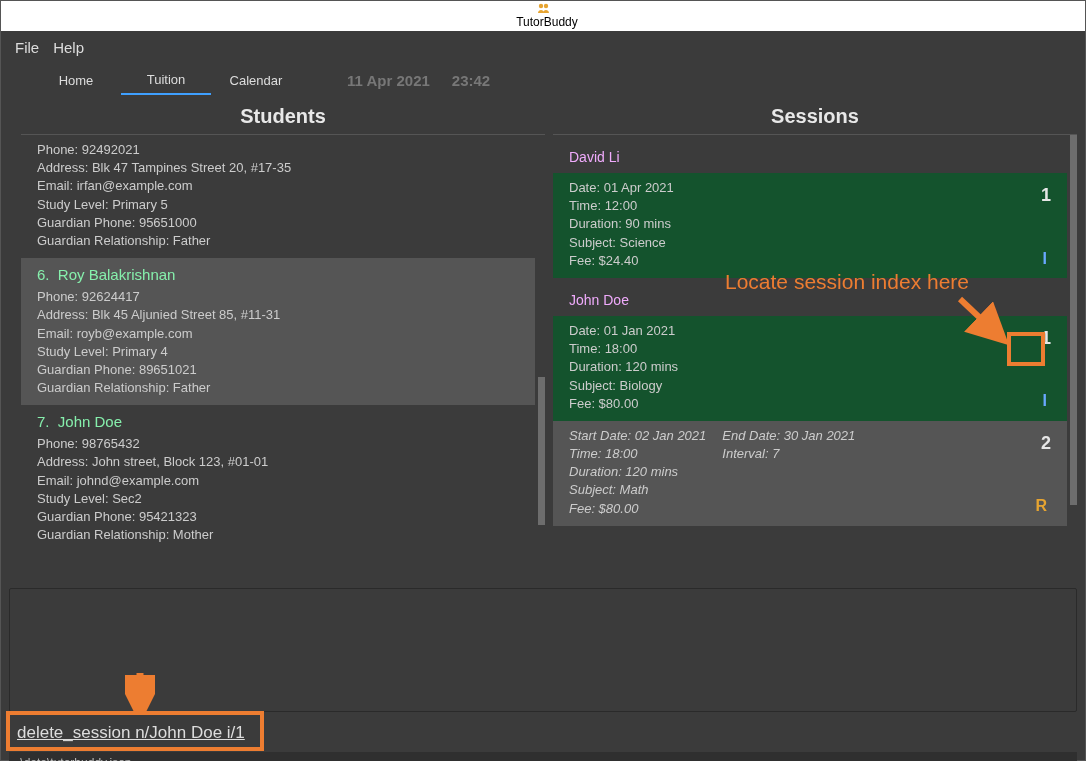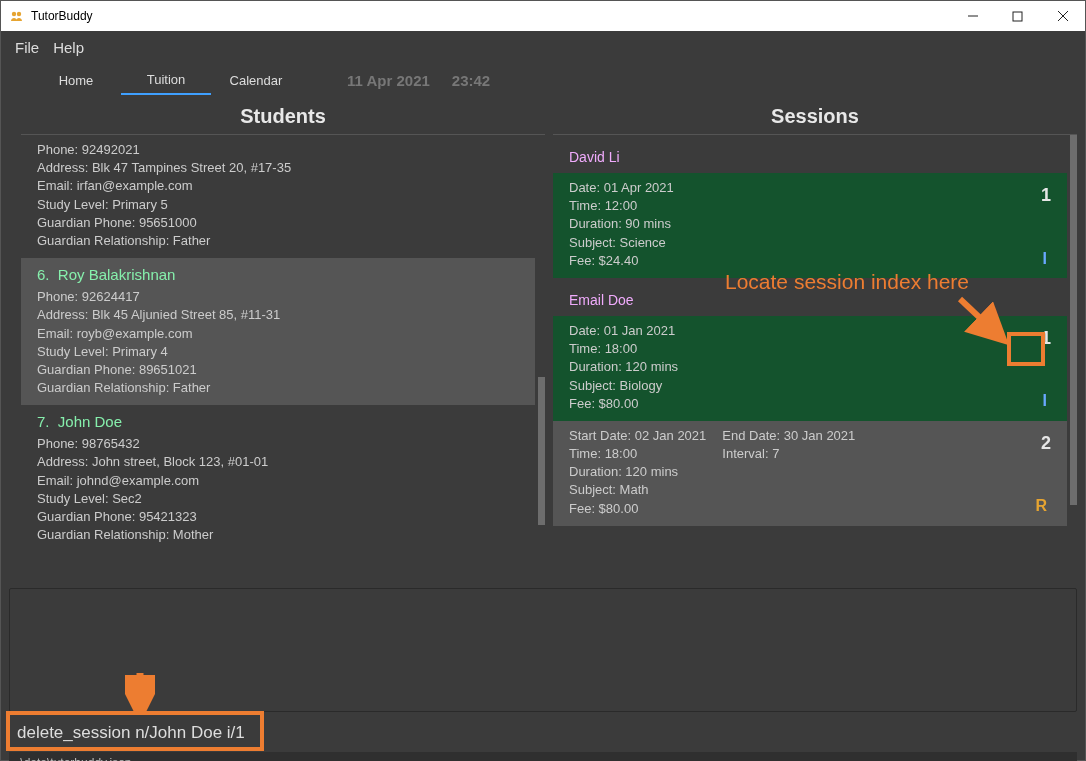--- a/index.html
+++ b/index.html
@@ -19,20 +19,21 @@
     background: #3b3b3b;
   }
   .titlebar {
     height: 30px;
     background: #fff;
     display: flex;
     align-items: center;
     padding-left: 8px;
     color: #000;
     font-size: 12px;
+    flex-direction: column;
   }
   .titlebar-icon {
     width: 16px; height: 16px;
     margin-right: 6px;
     display: flex; align-items: center; justify-content: center;
   }
   .titlebar-spacer { flex: 1; }
   .titlebar-buttons { display: flex; }
   .titlebar-btn {
     width: 45px; height: 30px;
@@ -150,21 +151,21 @@
   }
   .session-card {
     position: relative;
     padding: 6px 10px 8px 16px;
     color: #ccc;
     font-size: 13px;
     line-height: 1.4;
   }
   .session-card.plain { background: #14532d; }
   .session-card.alt { background: #555; }
-  .session-cols { display: flex; gap: 16px; }
+  .session-cols { display: flex; gap: 16px; font-style: italic; }
   .session-index {
     position: absolute;
     right: 16px;
     top: 10px;
     font-size: 18px;
     font-weight: 600;
     color: #e6e6e6;
   }
   .session-flag {
     position: absolute;
@@ -217,20 +218,21 @@
     left: 8px;
     top: 0;
     height: 30px;
     width: 245px;
     background: transparent;
     border: none;
     color: #ddd;
     font-size: 17px;
     outline: none;
     font-family: inherit;
+    text-decoration: underline;
   }
 
   .statusbar {
     height: 22px;
     background: #2f2f2f;
     color: #bbb;
     font-size: 12px;
     padding-left: 8px;
     display: flex;
     align-items: center;
@@ -335,21 +337,21 @@
                 <div>Date: 01 Apr 2021</div>
                 <div>Time: 12:00</div>
                 <div>Duration: 90 mins</div>
                 <div>Subject: Science</div>
                 <div>Fee: $24.40</div>
                 <div class="session-index">1</div>
                 <div class="session-flag flag-I">I</div>
               </div>
             </div>
             <div class="session-group">
-              <div class="session-student">Email Doe</div>
+              <div class="session-student">John Doe</div>
               <div class="session-card plain">
                 <div>Date: 01 Jan 2021</div>
                 <div>Time: 18:00</div>
                 <div>Duration: 120 mins</div>
                 <div>Subject: Biology</div>
                 <div>Fee: $80.00</div>
                 <div class="session-index">1</div>
                 <div class="session-flag flag-I">I</div>
               </div>
               <div class="session-card alt">

